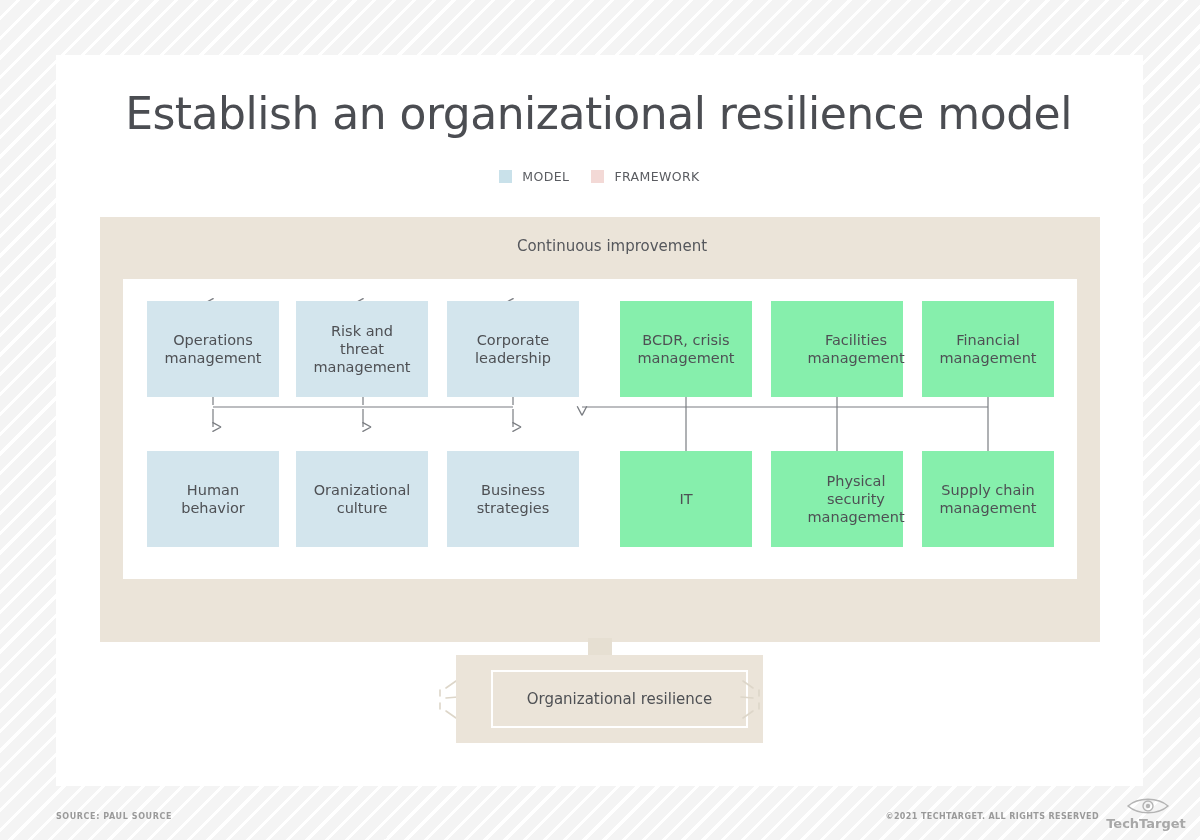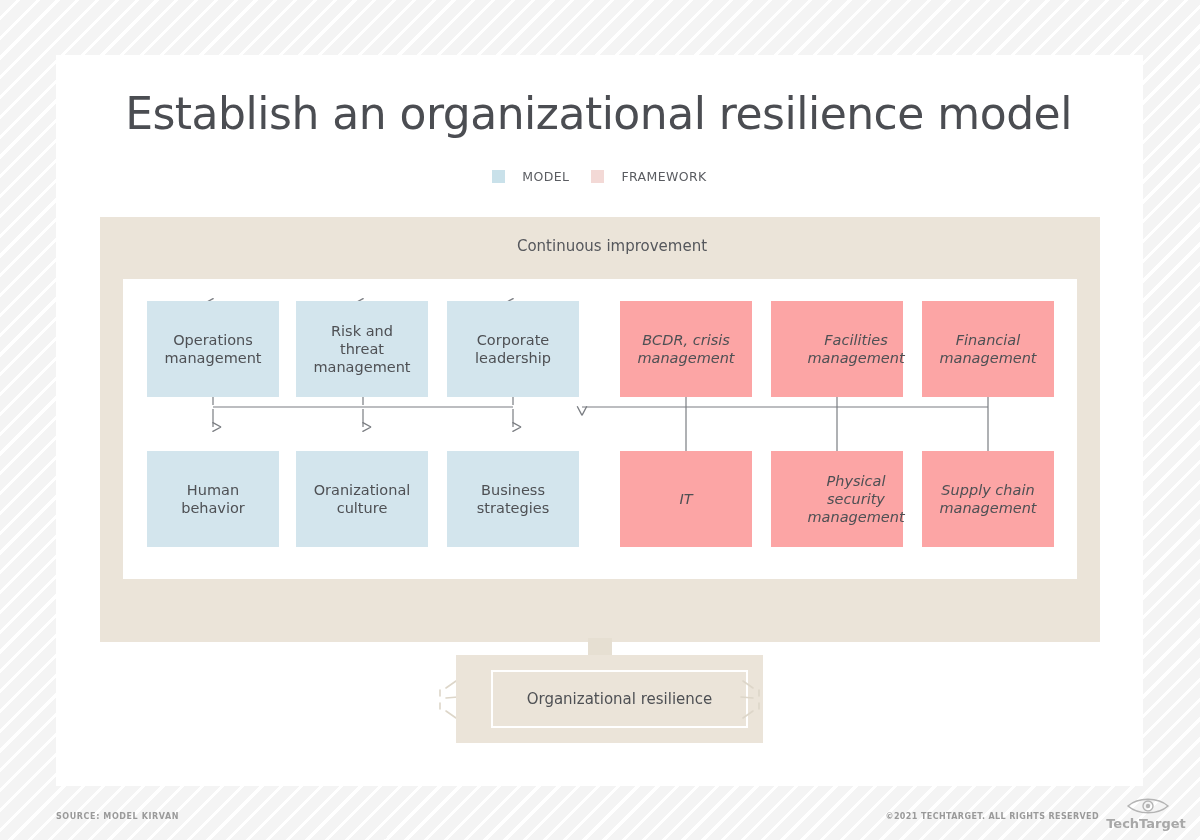--- a/index.html
+++ b/index.html
@@ -52,21 +52,21 @@
     top: 114px;
     width: 1087px;
     display: flex;
     justify-content: center;
     align-items: center;
     gap: 22px;
   }
   .legend-item {
     display: flex;
     align-items: center;
-    gap: 17px;
+    gap: 10px;
   }
   .legend-swatch {
     width: 13px;
     height: 13px;
     display: block;
   }
   .legend-label {
     font-size: 12.5px;
     color: #5a5c61;
     letter-spacing: 0.4px;
@@ -109,21 +109,21 @@
     align-items: center;
     justify-content: center;
     text-align: center;
     font-size: 14.5px;
     line-height: 1.25;
     color: #4e5054;
     box-sizing: border-box;
     padding: 4px;
   }
   .box.model { background: #d3e5ed; }
-  .box.framework { background: #fca5a5; font-style: italic; }
+  .box.framework { background: #86efac; }
 
   
   .row-top { top: 22px; }
   .row-bottom { top: 172px; }
 
   
   .col-1 { left: 24px; }
   .col-2 { left: 173px; }
   .col-3 { left: 324px; }
   .col-4 { left: 497px; }
@@ -309,21 +309,21 @@
       <line x1="4" y1="4" x2="14" y2="11"></line>
       <line x1="2" y1="20" x2="14" y2="21"></line>
       <line x1="4" y1="41" x2="14" y2="34"></line>
       <line x1="20" y1="13" x2="20" y2="19"></line>
       <line x1="20" y1="26" x2="20" y2="32"></line>
     </g>
   </svg>
 
 </div>
 
-<div class="footer-source">SOURCE: MODEL KIRVAN</div>
+<div class="footer-source">SOURCE: PAUL SOURCE</div>
 <div class="footer-copy">©2021 TECHTARGET. ALL RIGHTS RESERVED</div>
 
 <svg class="footer-logo" viewBox="0 0 80 40" xmlns="http://www.w3.org/2000/svg">
   <g fill="none" stroke="#b4b4b4" stroke-width="1.4">
     <path d="M22 13 C32 4, 52 4, 62 13 C52 22, 32 22, 22 13 Z"></path>
     <circle cx="42" cy="13" r="5"></circle>
   </g>
   <circle cx="42" cy="13" r="2.2" fill="#b4b4b4"></circle>
   <text x="40" y="35" text-anchor="middle" font-family="DejaVu Sans, sans-serif" font-size="13" font-weight="bold" fill="#a8a8a8">TechTarget</text>
 </svg>

